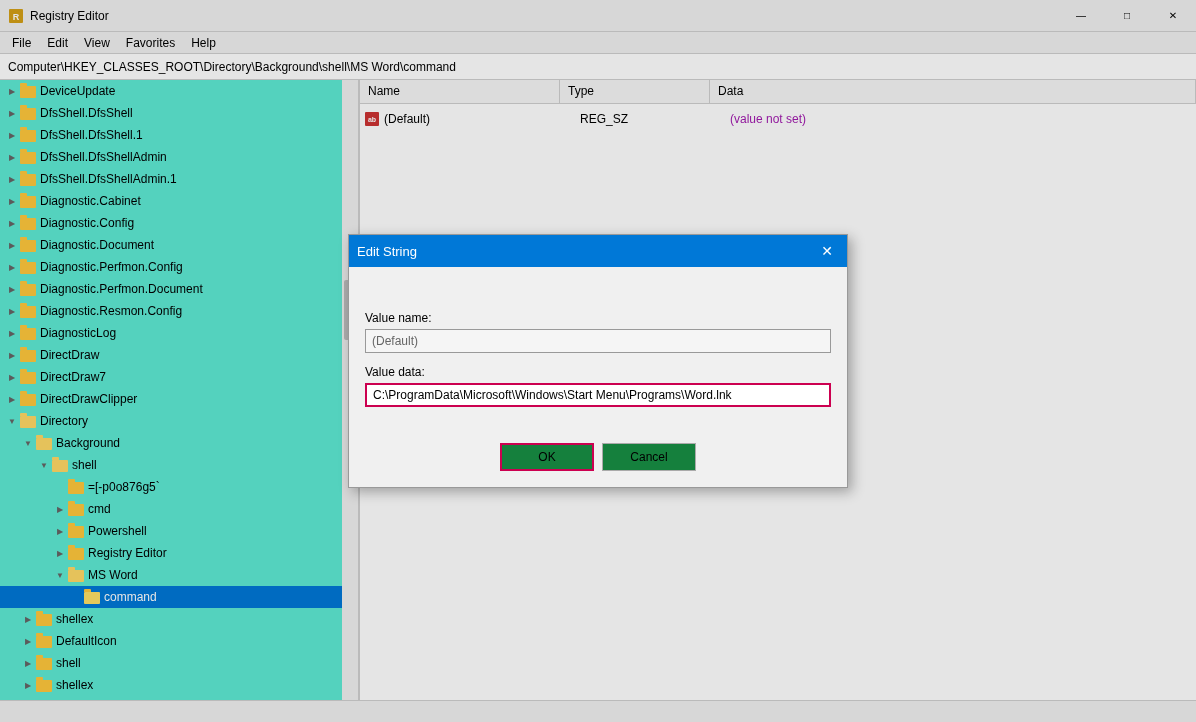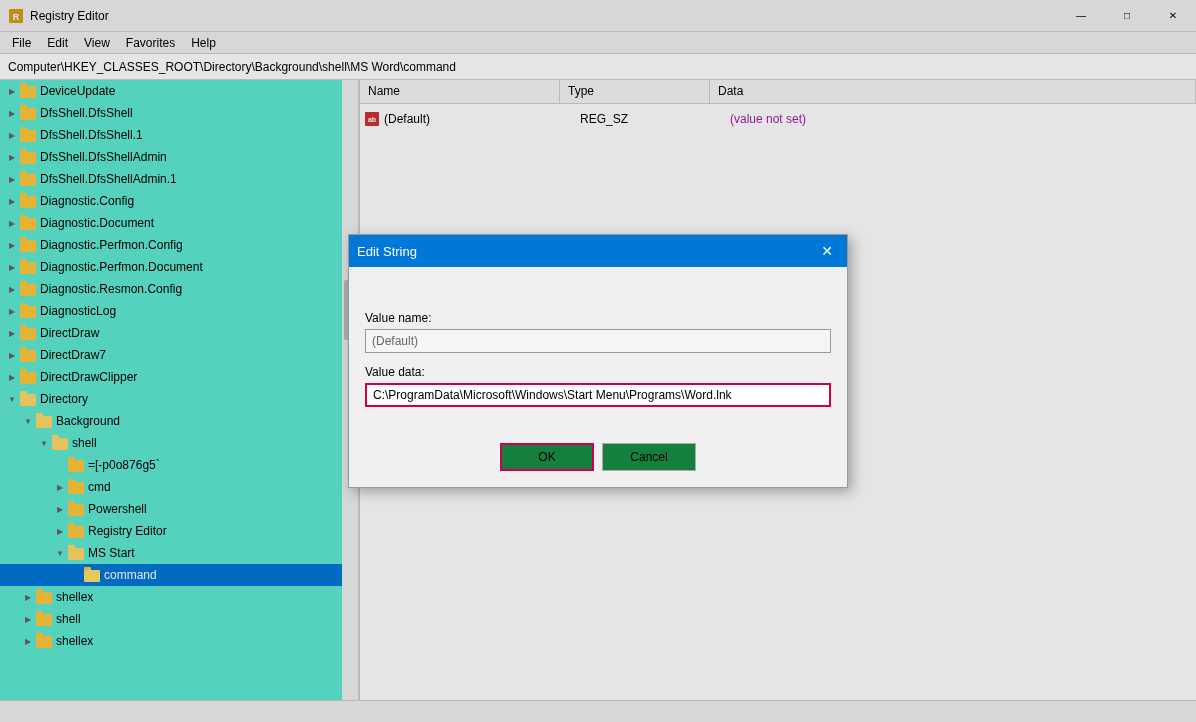--- a/index.html
+++ b/index.html
@@ -423,20 +423,25 @@
         <div class="folder-closed folder-icon"></div>
         <span>DfsShell.DfsShellAdmin</span>
       </div>
 
       <div class="tree-item indent-0">
         <span class="expander closed"></span>
         <div class="folder-closed folder-icon"></div>
         <span>DfsShell.DfsShellAdmin.1</span>
       </div>
 
+      <div class="tree-item indent-0">
+        <span class="expander closed"></span>
+        <div class="folder-closed folder-icon"></div>
+        <span>Diagnostic.Cabinet</span>
+      </div>
 
       <div class="tree-item indent-0">
         <span class="expander closed"></span>
         <div class="folder-closed folder-icon"></div>
         <span>Diagnostic.Config</span>
       </div>
 
       <div class="tree-item indent-0">
         <span class="expander closed"></span>
         <div class="folder-closed folder-icon"></div>
@@ -523,35 +528,40 @@
 
       <div class="tree-item indent-3">
         <span class="expander closed"></span>
         <div class="folder-closed folder-icon"></div>
         <span>Registry Editor</span>
       </div>
 
       <div class="tree-item indent-3">
         <span class="expander open"></span>
         <div class="folder-open folder-icon"></div>
-        <span>MS Start</span>
+        <span>MS Word</span>
       </div>
 
       <div class="tree-item indent-4 selected">
         <span class="expander empty"></span>
         <div class="folder-selected folder-closed folder-icon"></div>
         <span>command</span>
       </div>
 
       <div class="tree-item indent-1">
         <span class="expander closed"></span>
         <div class="folder-closed folder-icon"></div>
         <span>shellex</span>
       </div>
 
+      <div class="tree-item indent-1">
+        <span class="expander closed"></span>
+        <div class="folder-closed folder-icon"></div>
+        <span>DefaultIcon</span>
+      </div>
 
       <div class="tree-item indent-1">
         <span class="expander closed"></span>
         <div class="folder-closed folder-icon"></div>
         <span>shell</span>
       </div>
 
       <div class="tree-item indent-1">
         <span class="expander closed"></span>
         <div class="folder-closed folder-icon"></div>

